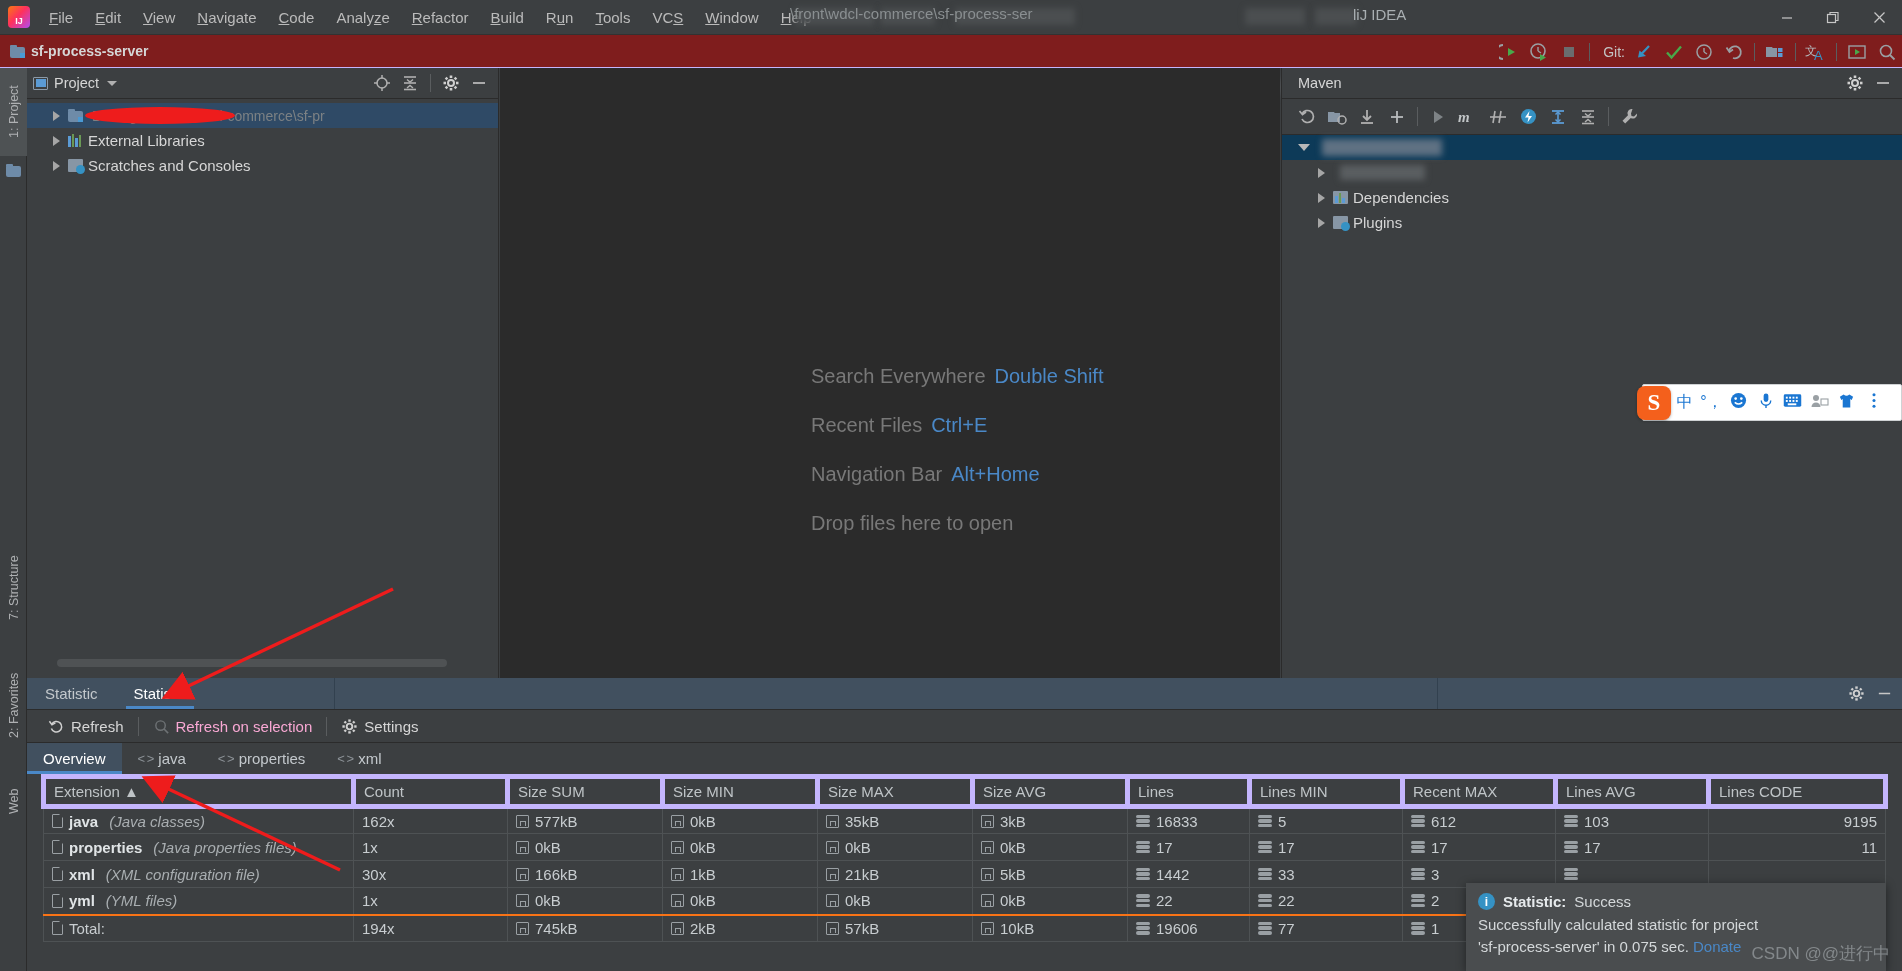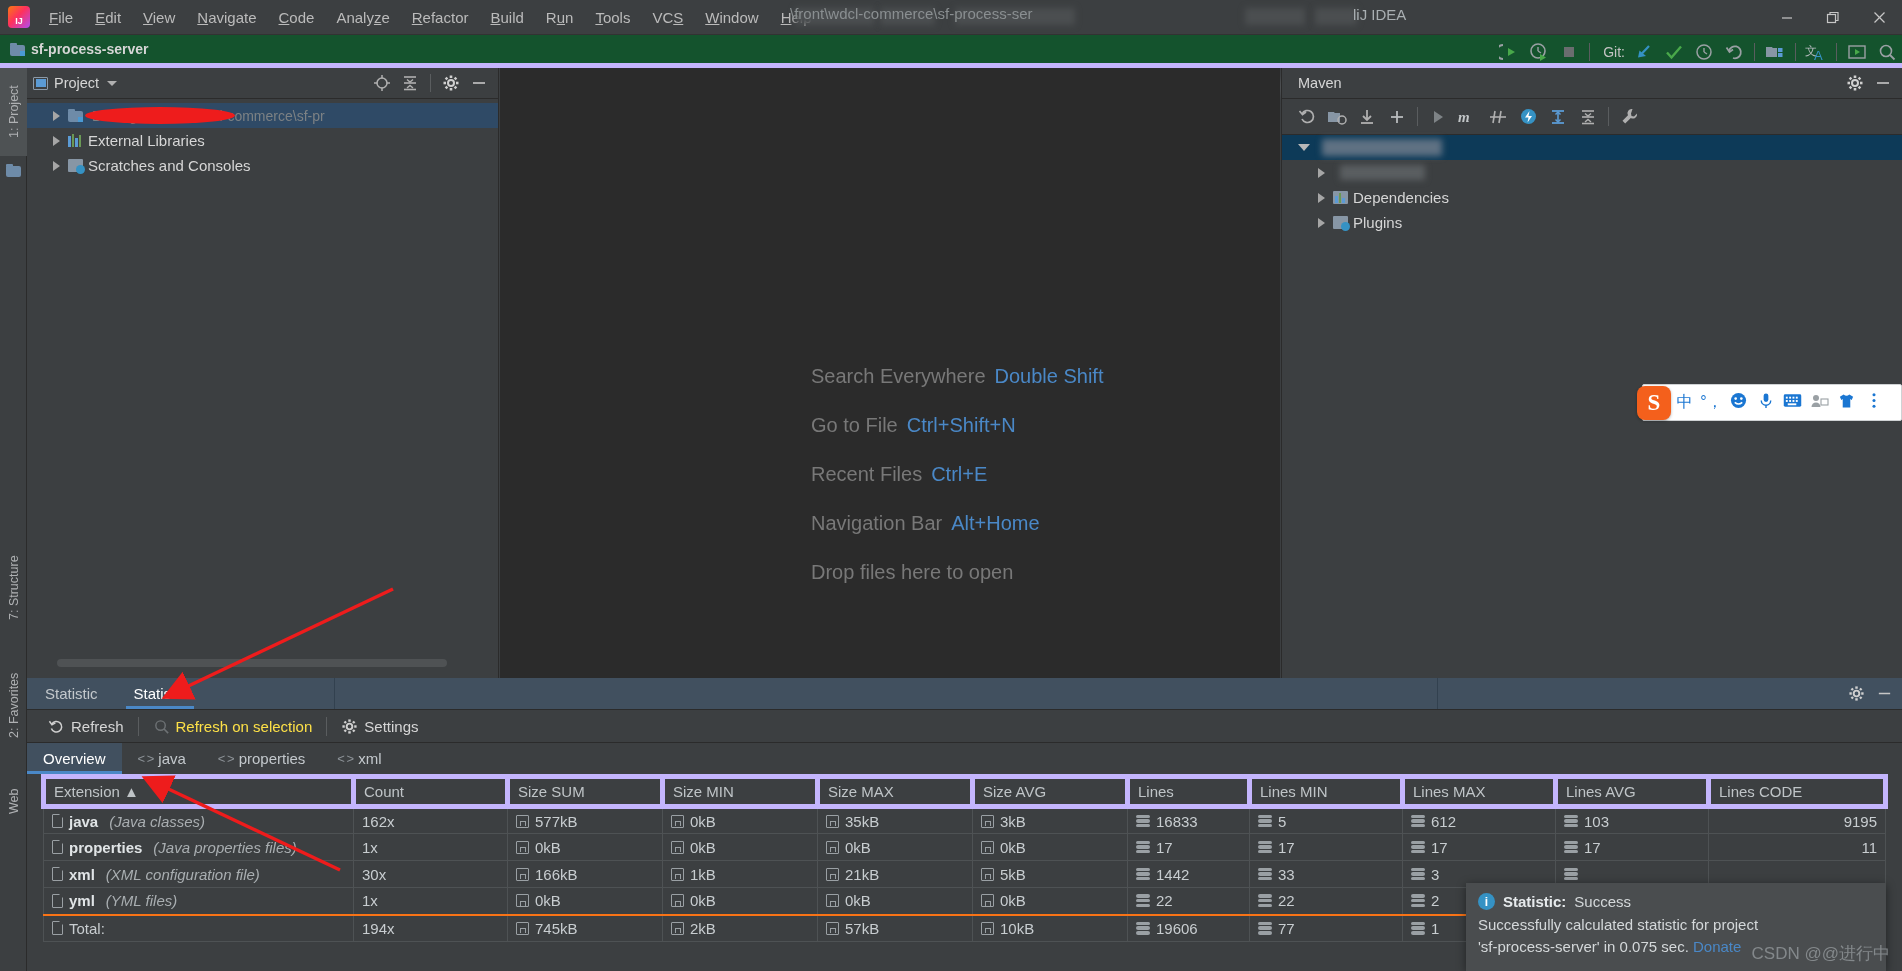--- a/index.html
+++ b/index.html
@@ -51,22 +51,22 @@
     position:absolute; right:0; top:0; height:35px; display:flex; align-items:center;
   }
   .win-btn {
     width:46px; height:35px; display:flex; align-items:center; justify-content:center;
     color:#c6c6c6;
   }
 
   
   .toolbar {
     position:absolute; left:0; top:35px; width:1902px; height:33px;
-    background:#14532d; display:flex; align-items:center;
-    border-bottom:5px solid #c4b5fd;
+    background:#7f1d1d; display:flex; align-items:center;
+    border-bottom:1px solid #c4b5fd;
   }
   .proj-chip { display:flex; align-items:center; margin-left:10px; gap:6px; }
   .folder-ico { width:15px; height:13px; position:relative; flex:none; }
   .folder-ico .b { position:absolute; left:0; top:2px; width:15px; height:11px; background:#6e8ba8; border-radius:1px 2px 2px 2px;}
   .folder-ico .t { position:absolute; left:0; top:0; width:7px; height:3px; background:#6e8ba8; border-radius:1px;}
   .folder-ico .g { position:absolute; right:0px; bottom:0px; width:5px;height:5px;background:#4a9ad4;}
   .proj-name { font-size:14px; font-weight:bold; color:#d6d6d6; }
 
   .tb-right { position:absolute; right:0; top:0; height:33px; display:flex; align-items:center; }
   .tb-ico { width:30px; height:33px; display:flex; align-items:center; justify-content:center; }
@@ -166,21 +166,21 @@
     position:relative;
   }
   .bw-tab.active { color:#ffffff; }
   .bw-tab.active::after{content:"";position:absolute;left:10px;right:10px;bottom:0;height:3px;background:#4a88c7;}
   .bw-tab-div{ width:1px; background:#32414f; }
   .bw-head-actions{ margin-left:auto; display:flex; align-items:center; padding-right:4px;}
   .bw-ico{width:28px;height:32px;display:flex;align-items:center;justify-content:center;}
 
   .bw-toolbar{ height:33px; display:flex; align-items:center; padding-left:12px; gap:0; border-bottom:1px solid #2b2b2b;}
   .bw-act { display:flex; align-items:center; gap:6px; font-size:15px; color:#d6d6d6; padding:3px 9px; }
-  .bw-act.disabled{ color:#fde047; }
+  .bw-act.disabled{ color:#f9a8d4; }
   .vsep{ width:1px;height:19px;background:#5a5d5f;margin:0 5px;}
 
   .sub-tabs{ height:31px; display:flex; align-items:stretch; }
   .sub-tab{ padding:0 16px; display:flex;align-items:center;font-size:15px;color:#c3c8cc; position:relative;}
   .sub-tab.active{ background:#41505f; color:#ffffff;}
   .sub-tab.active::after{content:"";position:absolute;left:0;right:0;bottom:0;height:3px;background:#4a88c7;}
   .angle { color:#8d9398; font-size:13px; margin-right:5px; letter-spacing:-1px;}
 
   
   table.stat { border-collapse:collapse; width:1842px; margin-left:14px; table-layout:fixed; font-size:15px;}
@@ -485,23 +485,20 @@
 
     <div class="hscroll"></div>
   </div>
 
   <div class="editor">
     <div class="hint-block">
       <div class="hint-row">
         <span>Search Everywhere</span><span class="hint-key">Double Shift</span>
       </div>
       <div class="hint-row">
-        <span>Go to File</span><span class="hint-key">Ctrl+Shift+N</span>
-      </div>
-      <div class="hint-row">
         <span>Recent Files</span><span class="hint-key">Ctrl+E</span>
       </div>
       <div class="hint-row">
         <span>Navigation Bar</span><span class="hint-key">Alt+Home</span>
       </div>
       <div class="hint-row">
         <span>Drop files here to open</span>
       </div>
     </div>
   </div>
@@ -742,21 +739,21 @@
       <thead>
         <tr>
           <th>Extension ▲</th>
           <th>Count</th>
           <th>Size SUM</th>
           <th>Size MIN</th>
           <th>Size MAX</th>
           <th>Size AVG</th>
           <th>Lines</th>
           <th>Lines MIN</th>
-          <th>Lines MAX</th>
+          <th>Recent MAX</th>
           <th>Lines AVG</th>
           <th>Lines CODE</th>
         </tr>
       </thead>
       <tbody id="stat-body">
           <tr>
             <td>
               <div class="cell">
                 <span class="ico-file"></span>
                 <span class="ext-name">java</span>

